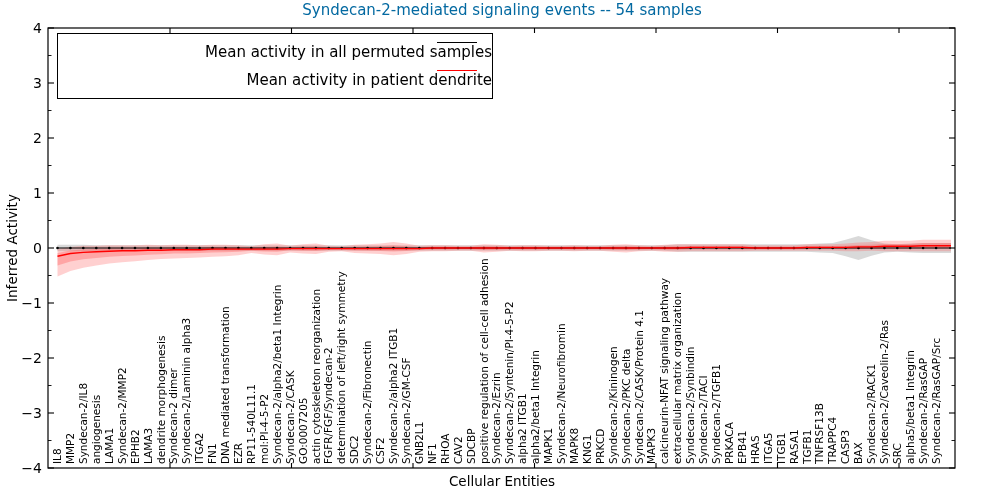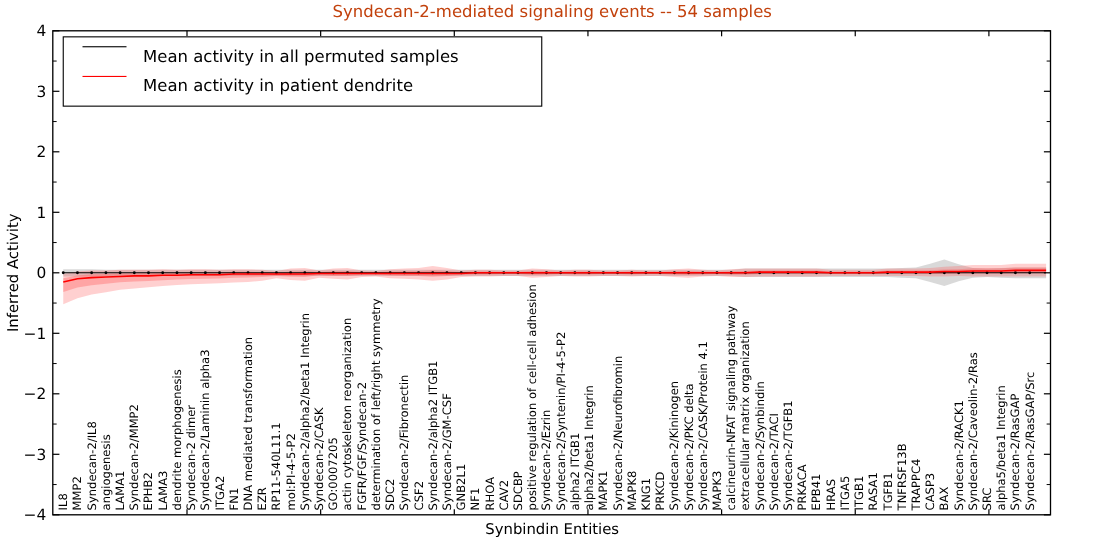--- a/index.html
+++ b/index.html
@@ -1,28 +1,28 @@
 <!DOCTYPE html>
 <html><head>
 <meta charset="utf-8">
 <style>
   html,body{margin:0;padding:0;background:#fff;}
   #figure{position:relative;width:1000px;height:500px;background:#ffffff;
           font-family:"DejaVu Sans","Liberation Sans",sans-serif;overflow:hidden;}
   #chart-svg{position:absolute;left:0;top:0;}
   .chart-title{position:absolute;left:48px;top:1px;width:908px;text-align:center;
-               font-size:15px;color:#c2410c;}
+               font-size:15px;color:#0369a1;}
   .x-label{position:absolute;left:48px;top:473px;width:908px;text-align:center;
            font-size:13.5px;color:#000;}
   .y-label{position:absolute;left:12px;top:248px;transform:translate(-50%,-50%) rotate(-90deg);
            white-space:nowrap;font-size:13.5px;color:#000;}
   .legend{position:absolute;left:57px;top:33px;width:436px;box-sizing:border-box;
           border:1.4px solid #000;background:#fff;padding:8px 0 9px 17px;
           display:flex;flex-direction:column;gap:9px;}
-  .legend-row{display:flex;align-items:flex-start;}
+  .legend-row{display:flex;align-items:flex-end;flex-direction:column;}
   .legend-swatch{display:inline-block;width:40px;height:0;border-top:1.7px solid #000;
                  margin-right:15px;flex:0 0 auto;}
   .legend-text{font-size:15px;color:#000;white-space:nowrap;}
 </style>
 </head>
 <body>
 
 <div id="figure">
   <svg id="chart-svg" width="1000" height="500">
       <text x="61.1" y="464" transform="rotate(-90 61.1 464)" font-size="10.5" fill="#000" text-anchor="start" font-family="DejaVu Sans, sans-serif">IL8</text>
@@ -222,21 +222,21 @@
       <line x1="534.5" y1="468" x2="534.5" y2="463" stroke="#000" stroke-width="1.1"></line>
       <line x1="656.0" y1="28" x2="656.0" y2="33" stroke="#000" stroke-width="1.1"></line>
       <line x1="656.0" y1="468" x2="656.0" y2="463" stroke="#000" stroke-width="1.1"></line>
       <line x1="777.5" y1="28" x2="777.5" y2="33" stroke="#000" stroke-width="1.1"></line>
       <line x1="777.5" y1="468" x2="777.5" y2="463" stroke="#000" stroke-width="1.1"></line>
       <line x1="899.0" y1="28" x2="899.0" y2="33" stroke="#000" stroke-width="1.1"></line>
       <line x1="899.0" y1="468" x2="899.0" y2="463" stroke="#000" stroke-width="1.1"></line>
     </svg>
   <div class="chart-title">Syndecan-2-mediated signaling events -- 54 samples</div>
   <div class="y-label">Inferred Activity</div>
-  <div class="x-label">Synbindin Entities</div>
+  <div class="x-label">Cellular Entities</div>
   <div class="legend">
     <div class="legend-row">
       <span class="legend-swatch" id="sw0" style="border-top-color: rgb(0, 0, 0);"></span>
       <span class="legend-text">Mean activity in all permuted samples</span>
     </div>
     <div class="legend-row">
       <span class="legend-swatch" id="sw1" style="border-top-color: rgb(255, 0, 0);"></span>
       <span class="legend-text">Mean activity in patient dendrite</span>
     </div>
   </div>

